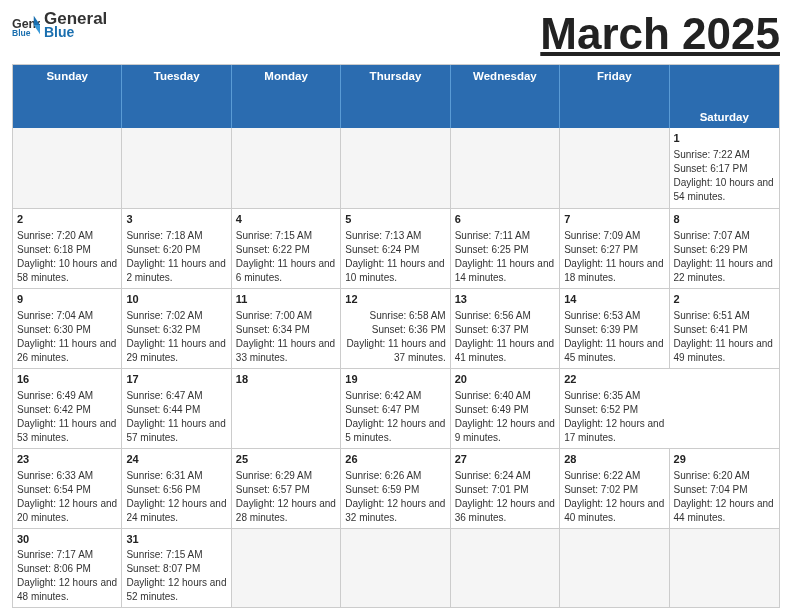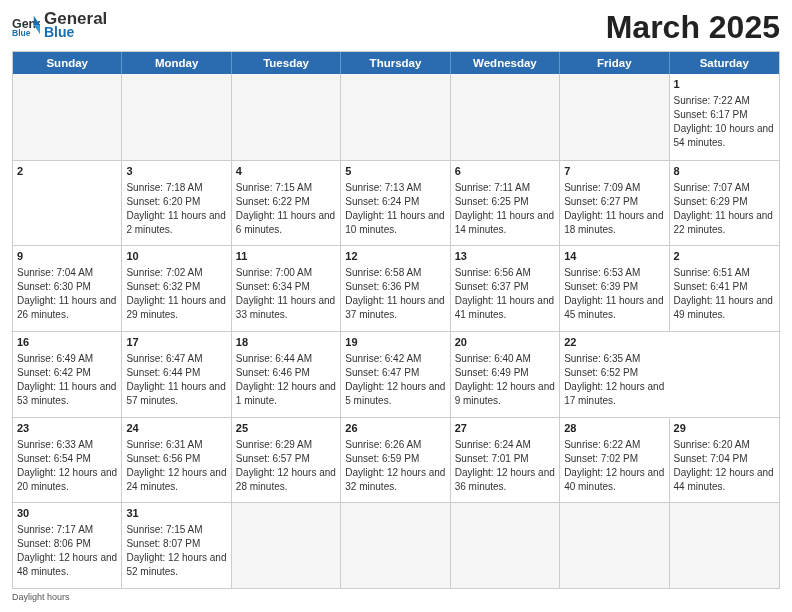--- a/index.html
+++ b/index.html
@@ -29,24 +29,25 @@
       gap: 4px;
     }
     .logo-icon {
       width: 28px;
       height: 22px;
     }
     .title-block {
       text-align: right;
     }
     .month-title {
-      font-size: 32px;
+      font-size: 44px;
       font-weight: bold;
       color: #222;
       line-height: 1.1;
+      text-decoration: underline;
     }
     .location-title {
       font-size: 15px;
       color: #444;
     }
     .calendar {
       flex: 1;
       display: flex;
       flex-direction: column;
       border: 1px solid #ccc;
@@ -59,20 +60,21 @@
     .cal-header-cell {
       color: #fff;
       font-size: 11.5px;
       font-weight: bold;
       padding: 5px 4px;
       text-align: center;
       border-right: 1px solid #5a9bd5;
     }
     .cal-header-cell:last-child {
       border-right: none;
+      margin-top: 41px;
     }
     .cal-body {
       flex: 1;
       display: grid;
       grid-template-rows: repeat(6, 1fr);
     }
     .cal-row {
       display: grid;
       grid-template-columns: repeat(7, 1fr);
       border-top: 1px solid #ccc;
@@ -133,22 +135,22 @@
       </div>
     </div>
     <div class="title-block">
       <div class="month-title">March 2025</div>
     </div>
   </div>
 
   <div class="calendar">
     <div class="cal-header" id="cal-header">
         <div class="cal-header-cell">Sunday</div>
+        <div class="cal-header-cell">Tuesday</div>
         <div class="cal-header-cell">Monday</div>
-        <div class="cal-header-cell">Tuesday</div>
         <div class="cal-header-cell">Thursday</div>
         <div class="cal-header-cell">Wednesday</div>
         <div class="cal-header-cell">Friday</div>
         <div class="cal-header-cell">Saturday</div>
       </div>
     <div class="cal-body" id="cal-body">
         <div class="cal-row">
           <div class="cal-cell empty"></div>
           <div class="cal-cell empty"></div>
           <div class="cal-cell empty"></div>
@@ -158,20 +160,23 @@
           <div class="cal-cell">
             <span class="day-num">1</span>
             <div class="cell-text" style="white-space: pre-line;">Sunrise: 7:22 AM
 Sunset: 6:17 PM
 Daylight: 10 hours and 54 minutes.</div>
           </div>
         </div>
         <div class="cal-row">
           <div class="cal-cell">
             <span class="day-num">2</span>
+            <div class="cell-text" style="white-space: pre-line;">Sunrise: 7:20 AM
+Sunset: 6:18 PM
+Daylight: 10 hours and 58 minutes.</div>
           </div>
           <div class="cal-cell">
             <span class="day-num">3</span>
             <div class="cell-text" style="white-space: pre-line;">Sunrise: 7:18 AM
 Sunset: 6:20 PM
 Daylight: 11 hours and 2 minutes.</div>
           </div>
           <div class="cal-cell">
             <span class="day-num">4</span>
             <div class="cell-text" style="white-space: pre-line;">Sunrise: 7:15 AM
@@ -217,21 +222,21 @@
 Daylight: 11 hours and 29 minutes.</div>
           </div>
           <div class="cal-cell">
             <span class="day-num">11</span>
             <div class="cell-text" style="white-space: pre-line;">Sunrise: 7:00 AM
 Sunset: 6:34 PM
 Daylight: 11 hours and 33 minutes.</div>
           </div>
           <div class="cal-cell">
             <span class="day-num">12</span>
-            <div class="cell-text" style="white-space: pre-line;">Sunrise: 6:58 AM
+            <div class="cell-text" style="white-space: pre-line; text-align: right;">Sunrise: 6:58 AM
 Sunset: 6:36 PM
 Daylight: 11 hours and 37 minutes.</div>
           </div>
           <div class="cal-cell">
             <span class="day-num">13</span>
             <div class="cell-text" style="white-space: pre-line;">Sunrise: 6:56 AM
 Sunset: 6:37 PM
 Daylight: 11 hours and 41 minutes.</div>
           </div>
           <div class="cal-cell">
@@ -255,23 +260,20 @@
 Daylight: 11 hours and 53 minutes.</div>
           </div>
           <div class="cal-cell">
             <span class="day-num">17</span>
             <div class="cell-text" style="white-space: pre-line;">Sunrise: 6:47 AM
 Sunset: 6:44 PM
 Daylight: 11 hours and 57 minutes.</div>
           </div>
           <div class="cal-cell">
             <span class="day-num">18</span>
-            <div class="cell-text" style="white-space: pre-line;">Sunrise: 6:44 AM
-Sunset: 6:46 PM
-Daylight: 12 hours and 1 minute.</div>
           </div>
           <div class="cal-cell">
             <span class="day-num">19</span>
             <div class="cell-text" style="white-space: pre-line;">Sunrise: 6:42 AM
 Sunset: 6:47 PM
 Daylight: 12 hours and 5 minutes.</div>
           </div>
           <div class="cal-cell">
             <span class="day-num">20</span>
             <div class="cell-text" style="white-space: pre-line;">Sunrise: 6:40 AM

